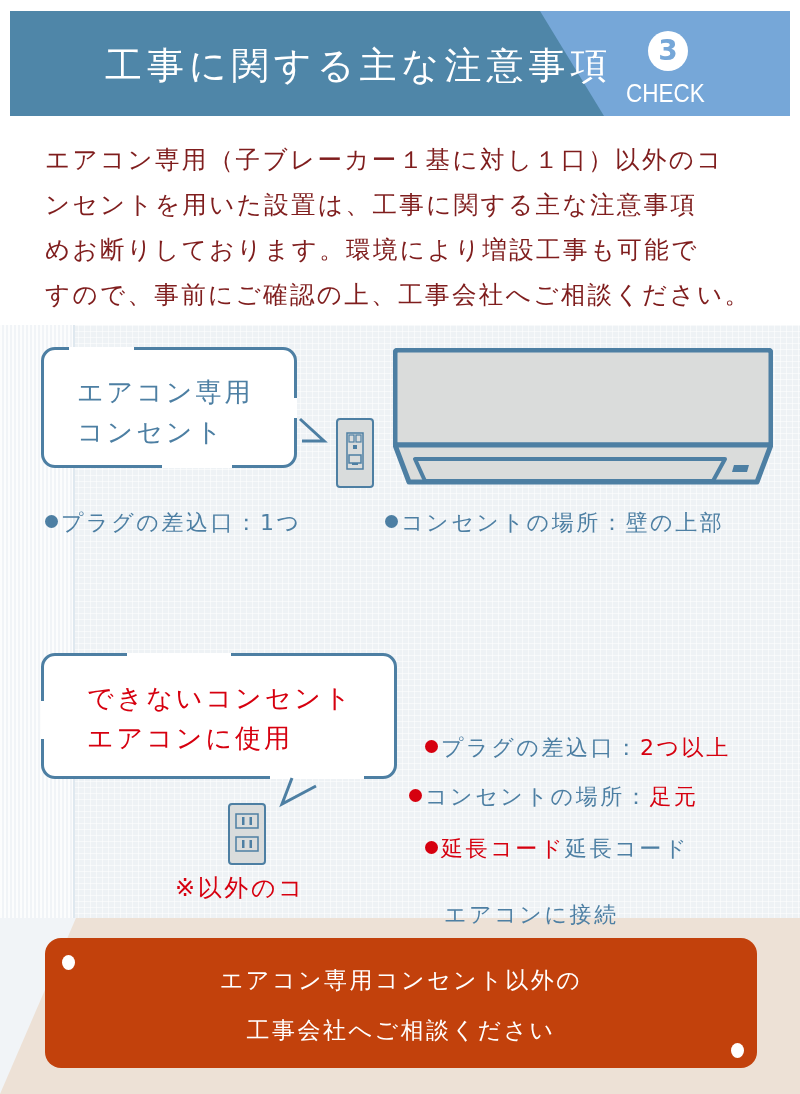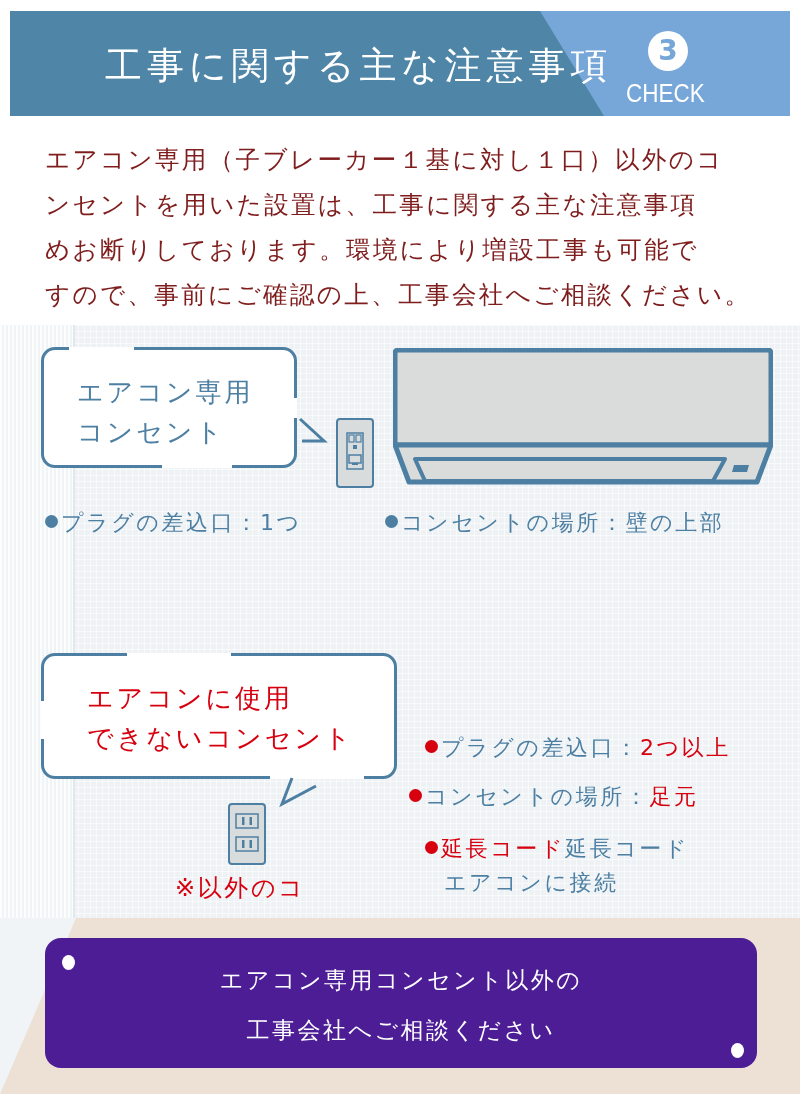--- a/index.html
+++ b/index.html
@@ -82,21 +82,21 @@
   .dot { display: inline-block; width: 13px; height: 13px; border-radius: 50%; margin-right: 3px; vertical-align: 2px; }
   .dot.blue { background: #4d7fa3; }
   .dot.red { background: #d6000f; }
 
   
   .aircon { position: absolute; left: 393px; top: 348px; width: 380px; height: 140px; }
 
   
   .notice {
     position: absolute; left: 45px; top: 938px; width: 712px; height: 130px;
-    background: #4c1d95; border-radius: 16px; color: #fff; text-align: center;
+    background: #c2410c; border-radius: 16px; color: #fff; text-align: center;
   }
   .notice .line { font-size: 23px; letter-spacing: 2.5px; line-height: 50px; }
   .notice .lines { position: absolute; left: 0; right: 0; top: 17px; }
   .notice .pin { position: absolute; width: 13px; height: 15px; border-radius: 50%; background: #fff; }
 </style>
 </head>
 <body>
 
 <div class="header">
   <div class="accent"></div>
@@ -155,22 +155,22 @@
 </div>
 <div class="label blue-text" style="left:385px; top:508px;">
   <span class="dot blue"></span><span>コンセントの場所：</span><span>壁の上部</span>
 </div>
 
 <div class="bubble" style="left:41px; top:653px; width:356px; height:126px;">
   <div class="gap" style="left:83px; top:-3px; width:104px;"></div>
   <div class="gap" style="left:226px; bottom:-3px; width:94px;"></div>
   <div class="gap" style="left:-3px; top:45px; width:4px; height:38px;"></div>
   <div class="bubble-text red-text" style="left:43px; top:22px;">
+    <div>できないコンセント</div>
     <div>エアコンに使用</div>
-    <div>できないコンセント</div>
   </div>
 </div>
 <svg class="tail" style="left:278px; top:776px;" width="42" height="32">
   <polyline points="14,2 4,28 38,10" fill="none" stroke="#4d7fa3" stroke-width="3"></polyline>
 </svg>
 
 <div class="outlet" style="left:228px; top:803px; width:38px; height:62px;">
   <svg width="34" height="58" viewBox="0 0 34 58">
     <rect x="6" y="9" width="22" height="14" fill="none" stroke="#4d7fa3" stroke-width="1.5"></rect>
     <rect x="12" y="12" width="2.5" height="8" fill="#4d7fa3"></rect>
@@ -183,21 +183,21 @@
 <div class="label red-text" style="left:175px; top:873px; font-size:24px;">※以外のコ</div>
 
 <div class="label blue-text" style="left:425px; top:733px;text-align:right;">
   <span class="dot red"></span><span>プラグの差込口：</span><span class="red-text">2つ以上</span>
 </div>
 <div class="label blue-text" style="left:409px; top:782px;">
   <span class="dot red"></span><span>コンセントの場所：</span><span class="red-text">足元</span>
 </div>
 <div class="label blue-text" style="left:425px; top:832px; line-height:34px;">
   <div><span class="dot red"></span><span class="red-text">延長コード</span><span>延長コード</span></div>
-  <div style="padding-left:19px;">エアコンに接続</div>
+  <div style="padding-left:19px;margin-top:32px;">エアコンに接続</div>
 </div>
 
 <div class="notice">
   <div class="pin" style="left:17px; top:17px;"></div>
   <div class="pin" style="right:13px; bottom:10px;"></div>
   <div class="lines">
     <div class="line">エアコン専用コンセント以外の</div>
     <div class="line">工事会社へご相談ください</div>
   </div>
 </div>

